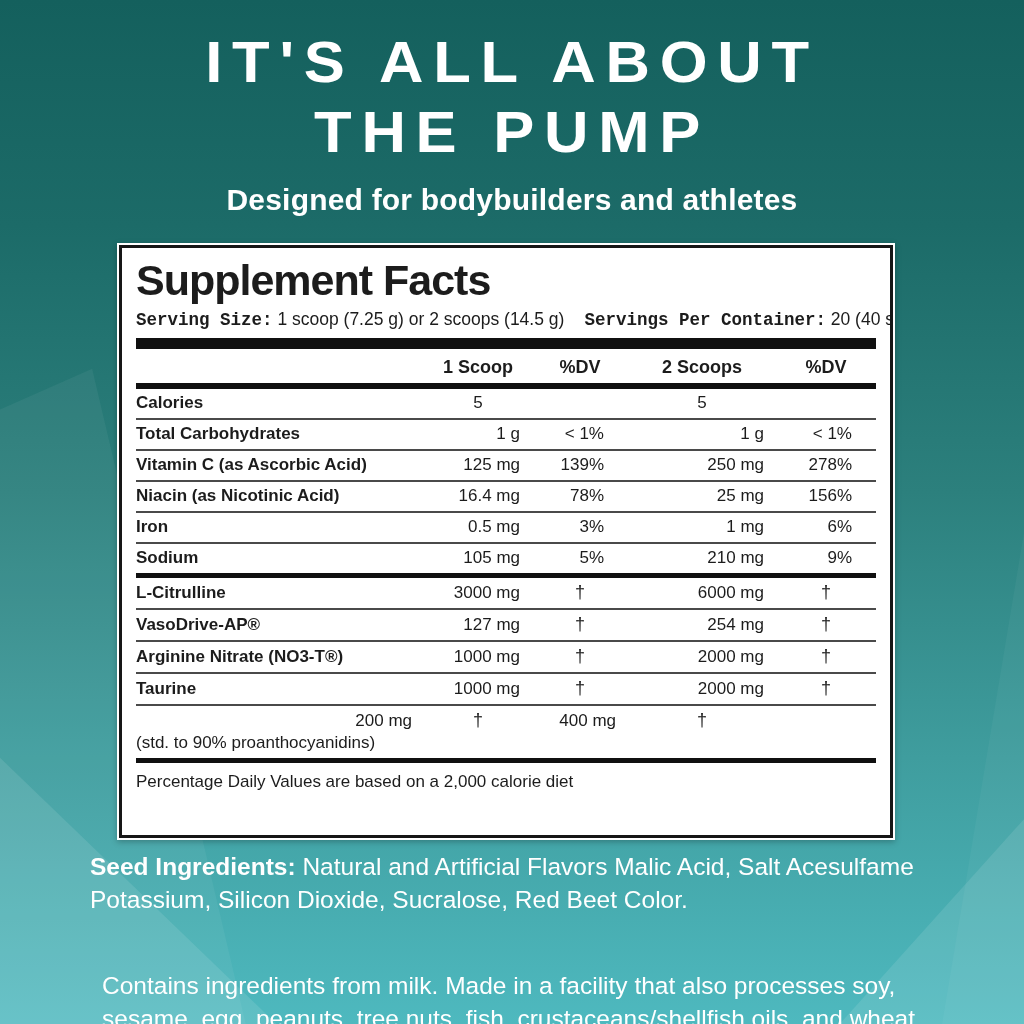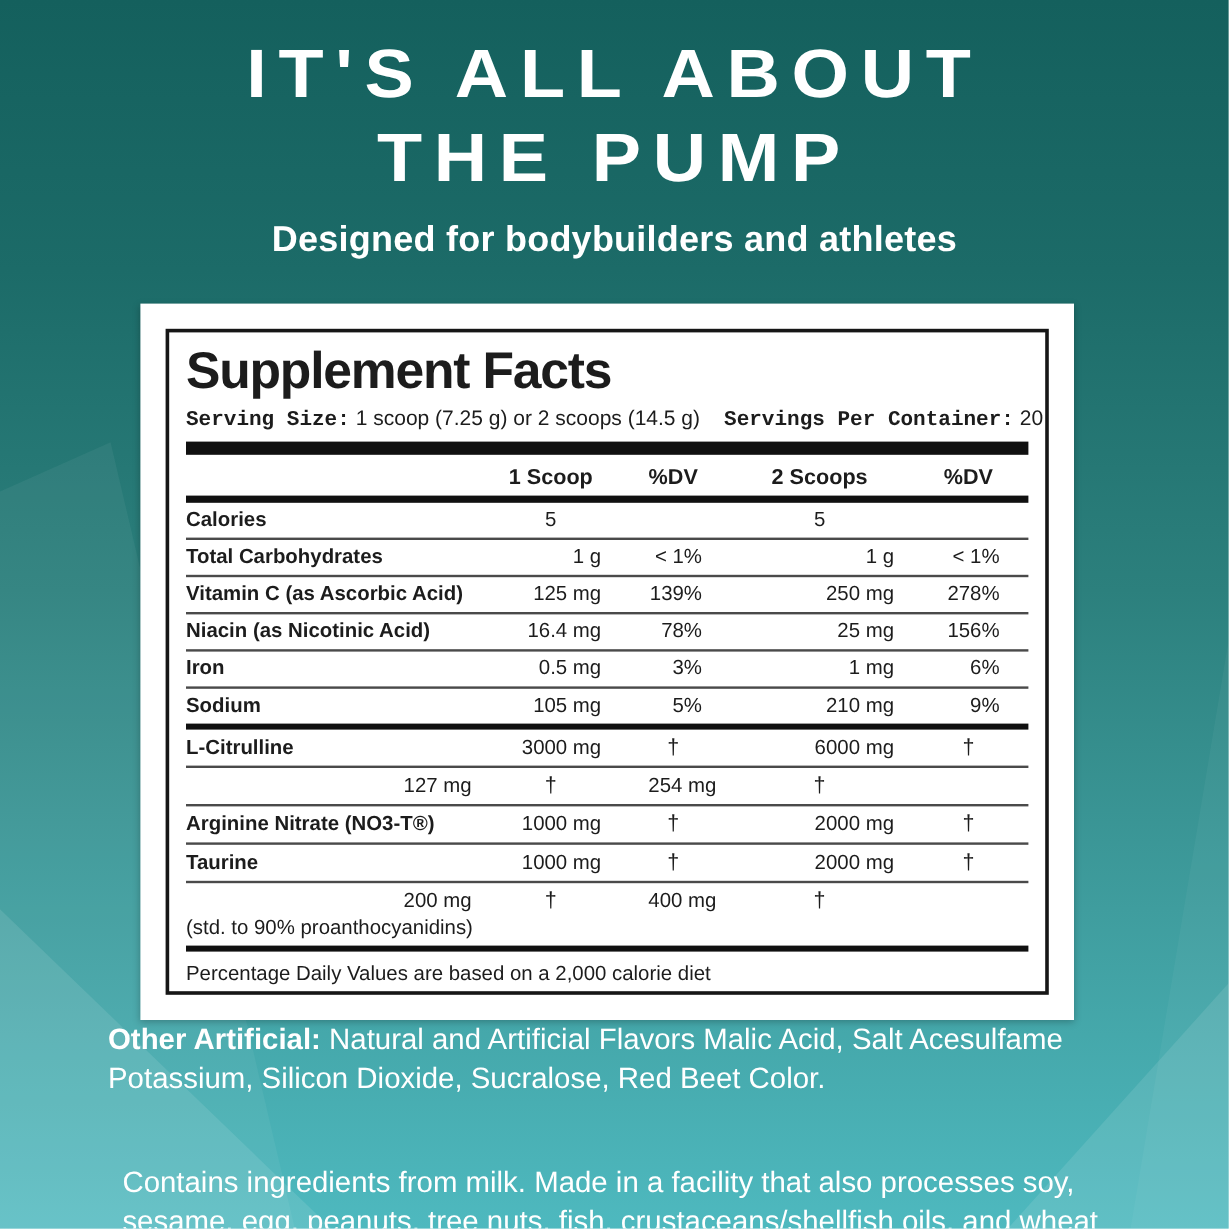--- a/index.html
+++ b/index.html
@@ -16,23 +16,22 @@
 
   .hero{position:absolute;top:28px;left:0;width:100%;text-align:center;color:#fff;}
   .hero-title{
     font-weight:bold;font-size:57px;line-height:1.22;letter-spacing:9px;
     transform:scaleX(1.08);transform-origin:center top;white-space:nowrap;
   }
   .hero-sub{margin-top:16px;font-size:30px;font-weight:bold;letter-spacing:.2px;}
 
   .panel{
     position:absolute;left:117px;top:243px;width:778px;height:597px;
-    background:#fff;box-sizing:border-box;padding:21px;
+    background:#fff;box-sizing:border-box;padding:2px;
     box-shadow:0 2px 6px rgba(0,0,0,.25);
-    margin-top:10px;
   }
   .panel-inner{
     border:3px solid #161616;height:100%;box-sizing:border-box;
     padding:6px 14px 8px 14px;color:#1c1c1c;overflow:hidden;
   }
   .sf-title{font-size:43px;font-weight:bold;letter-spacing:-1px;margin:2px 0 4px 0;}
   .serving-line{display:flex;gap:20px;font-size:17.5px;margin:2px 0 8px 0;white-space:nowrap;}
   .serving-line b{font-weight:bold;font-family:Liberation Mono, monospace;}
   .bar-xthick{height:11px;background:#101010;margin:4px 0 2px 0;}
   .bar-head{height:6px;background:#101010;}
@@ -154,20 +153,21 @@
             <div class="tgrid">
               <div class="tname">L-Citrulline</div>
               <div class="tval">3000 mg</div>
               <div class="tdv cell-c dagger">†</div>
               <div class="tval">6000 mg</div>
               <div class="tdv cell-c dagger">†</div>
             </div>
           </div>
           <div class="trow">
             <div class="tgrid">
+              <div class="tname">VasoDrive-AP®</div>
               <div class="tval">127 mg</div>
               <div class="tdv cell-c dagger">†</div>
               <div class="tval">254 mg</div>
               <div class="tdv cell-c dagger">†</div>
             </div>
           </div>
           <div class="trow">
             <div class="tgrid">
               <div class="tname">Arginine Nitrate (NO3-T®)</div>
               <div class="tval">1000 mg</div>
@@ -196,16 +196,16 @@
           </div>
         </div>
 
       <div class="footnotes">
         <div>Percentage Daily Values are based on a 2,000 calorie diet</div>
 
       </div>
     </div>
   </div>
 
-  <div class="bottom-text bt1"><b>Other Artificial:</b><span> Natural and Artificial Flavors Malic Acid, Salt Acesulfame Potassium, Silicon Dioxide, Sucralose, Red Beet Color.</span></div>
+  <div class="bottom-text bt1"><b>Seed Ingredients:</b><span> Natural and Artificial Flavors Malic Acid, Salt Acesulfame Potassium, Silicon Dioxide, Sucralose, Red Beet Color.</span></div>
 
   <div class="bottom-text bt2">Contains ingredients from milk. Made in a facility that also processes soy, sesame, egg, peanuts, tree nuts, fish, crustaceans/shellfish oils, and wheat products.</div>
 </div>
 
 </body></html>

